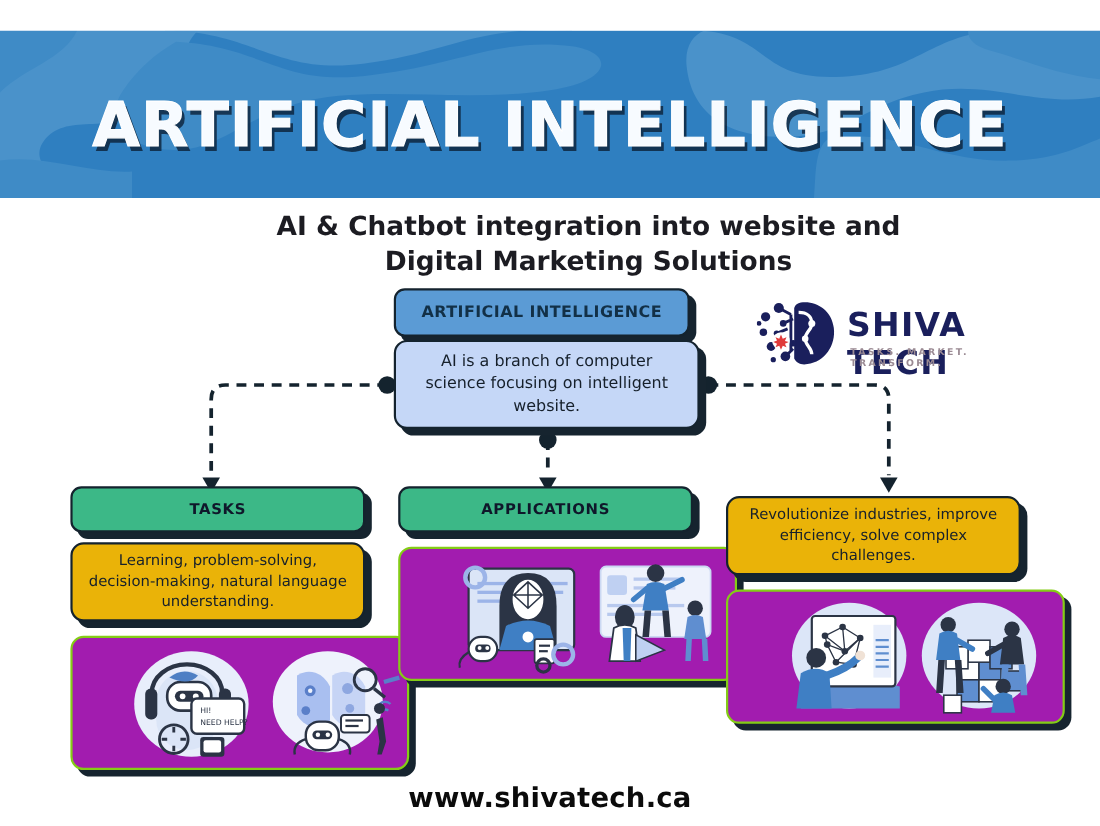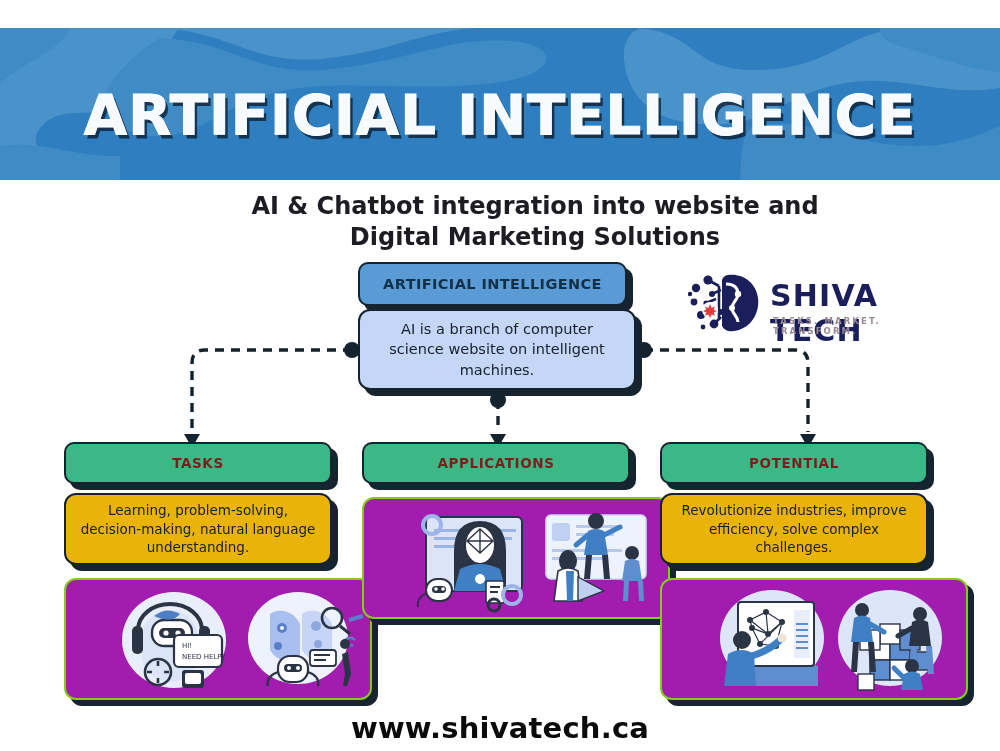--- a/index.html
+++ b/index.html
@@ -73,41 +73,41 @@
   .col.c2{left:362px;}
   .col.c3{left:660px;}
 
   .col-head{
     position:relative;height:38px;width:264px;
     background:#3cb887;border:2px solid #14232e;border-radius:10px;
     box-shadow:6px 6px 0 #16242f;
     display:flex;align-items:center;justify-content:center;
   }
   .col-head span{
-    font-size:13.5px;font-weight:700;letter-spacing:.6px;color:#7f1d1d;
+    font-size:13.5px;font-weight:700;letter-spacing:.6px;color:#0f172a;
   }
   .col-body{
     position:relative;margin-top:9px;height:72px;width:268px;
     background:#eab308;border:2px solid #14232e;border-radius:12px;
     box-shadow:6px 6px 0 #16242f;
     display:flex;align-items:center;justify-content:center;
     text-align:center;padding:0 10px;box-sizing:border-box;
   }
   .col-body span{font-size:13.5px;line-height:1.4;color:#16202b;}
   .col-img{
     position:relative;margin-top:13px;height:118px;width:268px;
     background:#a21caf;border:2px solid #84cc16;border-radius:12px;
     box-shadow:6px 6px 0 #16242f;overflow:hidden;padding-left:36px;
   }
   .col-img svg{display:block;}
 
   
   .footer{
     position:absolute;left:0;top:683px;width:1000px;text-align:center;
-    font-size:29px;font-weight:700;color:#0b0b0b;letter-spacing:.2px;
+    font-size:25px;font-weight:700;color:#0b0b0b;letter-spacing:.2px;
     font-family:"DejaVu Sans",sans-serif;
   }
 </style>
 </head>
 <body>
 
 <div class="page">
 
   <div class="banner">
     <svg width="1000" height="152" viewBox="0 0 1000 152">
@@ -139,21 +139,21 @@
     <circle cx="498" cy="372" r="8" fill="#14232e"></circle>
     <polygon points="184,406 200,406 192,420" fill="#14232e"></polygon>
     <polygon points="490,406 506,406 498,420" fill="#14232e"></polygon>
     <polygon points="800,406 816,406 808,420" fill="#14232e"></polygon>
   </svg>
 
   <div class="ai-head">
     <span>ARTIFICIAL INTELLIGENCE</span>
   </div>
   <div class="ai-desc">
-    <span>AI is a branch of computer science website on intelligent machines.</span>
+    <span>AI is a branch of computer science focusing on intelligent website.</span>
   </div>
 
   <div class="logo">
     <svg class="logo-mark" viewBox="0 0 78 62">
       <g fill="#1a1f5c">
         <path d="M40,3 C54,1 68,10 70,26 C72,42 62,57 46,59 C40,60 36,58 34,54 L34,8 C35,5 37,3.5 40,3 Z"></path>
         <circle cx="8" cy="16" r="4.2"></circle>
           <circle cx="6" cy="30" r="3.4"></circle>
         <circle cx="13" cy="43" r="4"></circle>
           <circle cx="20" cy="8" r="4.6"></circle>
@@ -274,23 +274,20 @@
         <path d="M224,82 l5,0 l-1,20 l-5,0 Z M238,82 l5,0 l1,20 l-5,0 Z" fill="#5f8ed0"></path>
         <ellipse cx="168" cy="62" rx="9" ry="11" fill="#2b3445"></ellipse>
         <path d="M158,72 q10,-6 20,0 l4,30 l-28,0 Z" fill="#fff" stroke="#2b3445" stroke-width="1.6"></path>
         <path d="M166,72 l8,0 l-1,30 l-6,0 Z" fill="#3f7fc4"></path>
         <path d="M178,78 l26,14 l-26,10 Z" fill="#bfd0f2" stroke="#2b3445" stroke-width="1.4"></path>
       </svg>
     </div>
   </div>
 
   <div class="col c3">
-    <div class="col-head">
-      <span>POTENTIAL</span>
-    </div>
     <div class="col-body">
       <span>Revolutionize industries, improve efficiency, solve complex challenges.</span>
     </div>
     <div class="col-img">
       <svg width="268" height="118" viewBox="0 0 268 118">
         <ellipse cx="74" cy="58" rx="52" ry="48" fill="#dce6f8"></ellipse>
         <path d="M30,86 q44,-14 90,0 l0,20 l-90,0 Z" fill="#5f8ed0"></path>
         <rect x="40" y="22" width="76" height="64" rx="3" fill="#fff" stroke="#2b3445" stroke-width="2"></rect>
         <rect x="96" y="30" width="16" height="48" fill="#e8eefb"></rect>
         <path d="M98,44 l12,0 M98,50 l12,0 M98,56 l12,0 M98,62 l12,0 M98,68 l12,0" stroke="#5f8ed0" stroke-width="2"></path>

